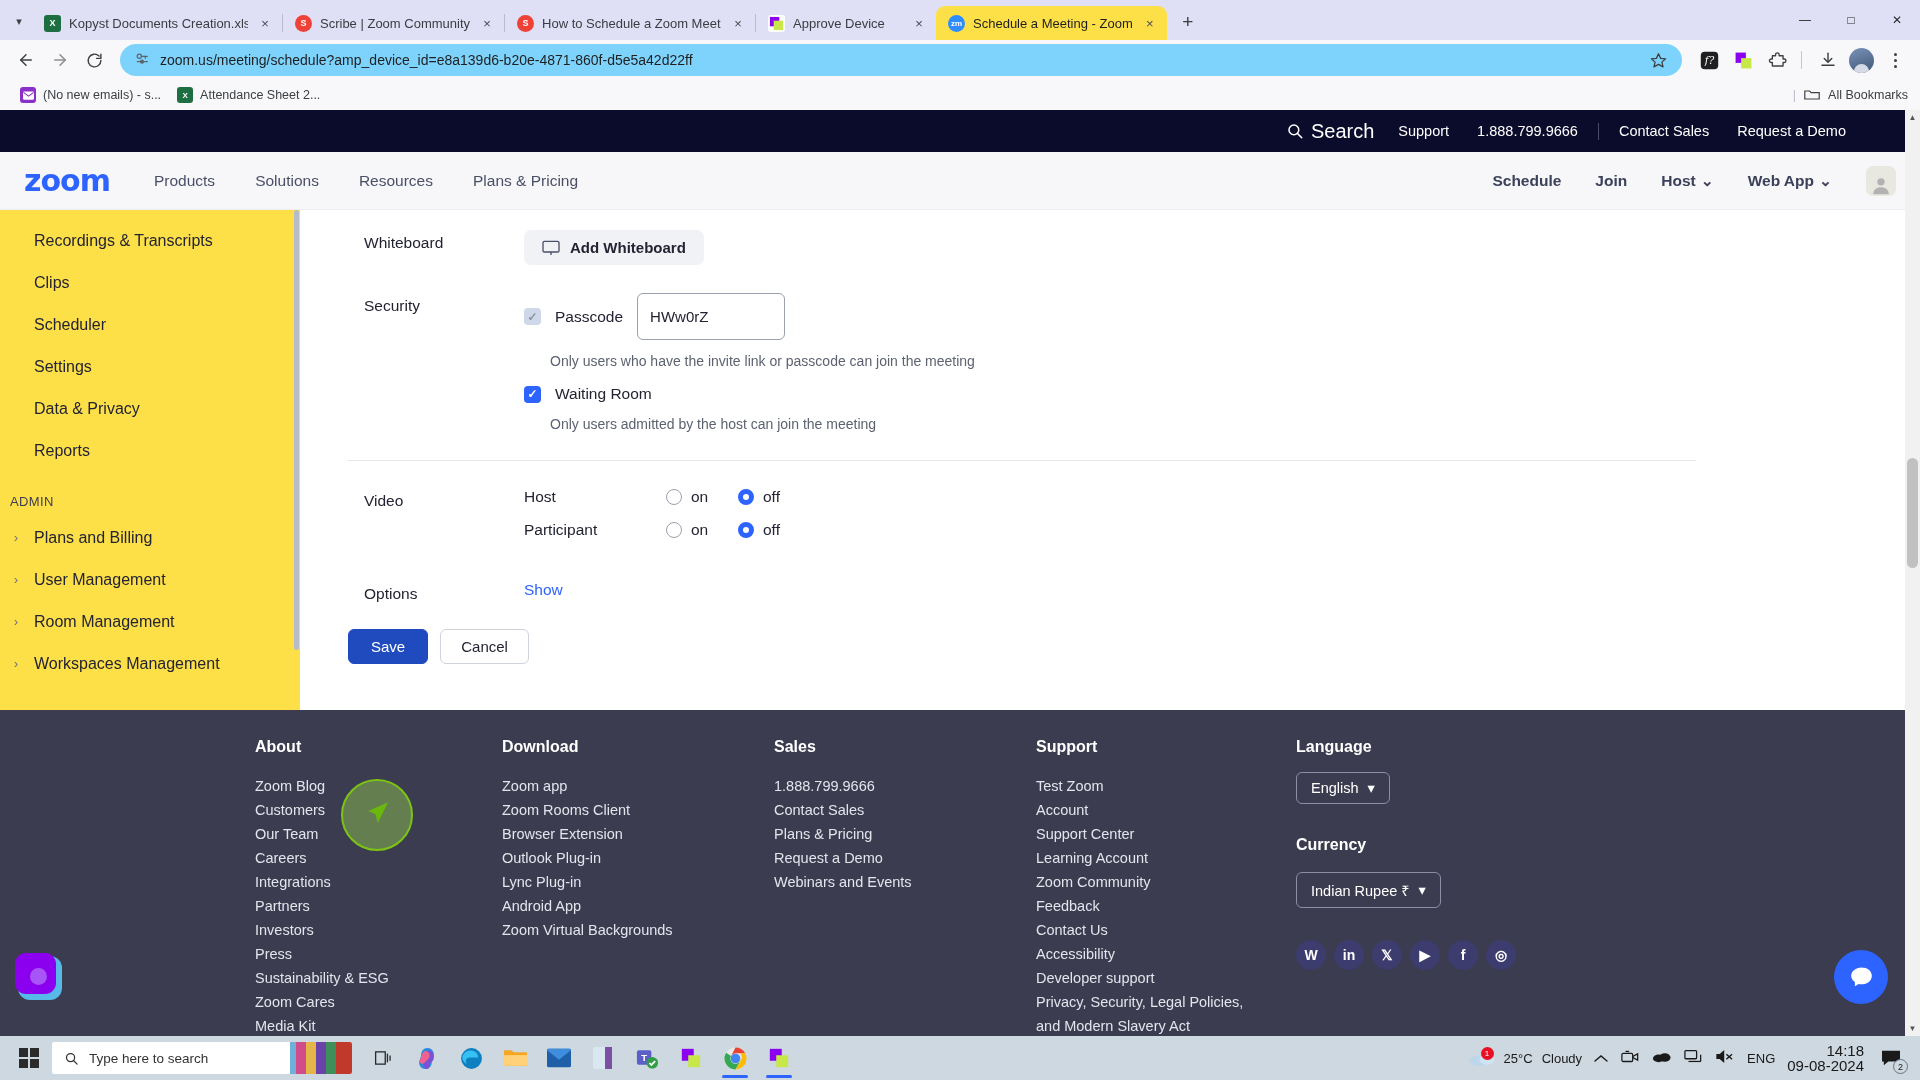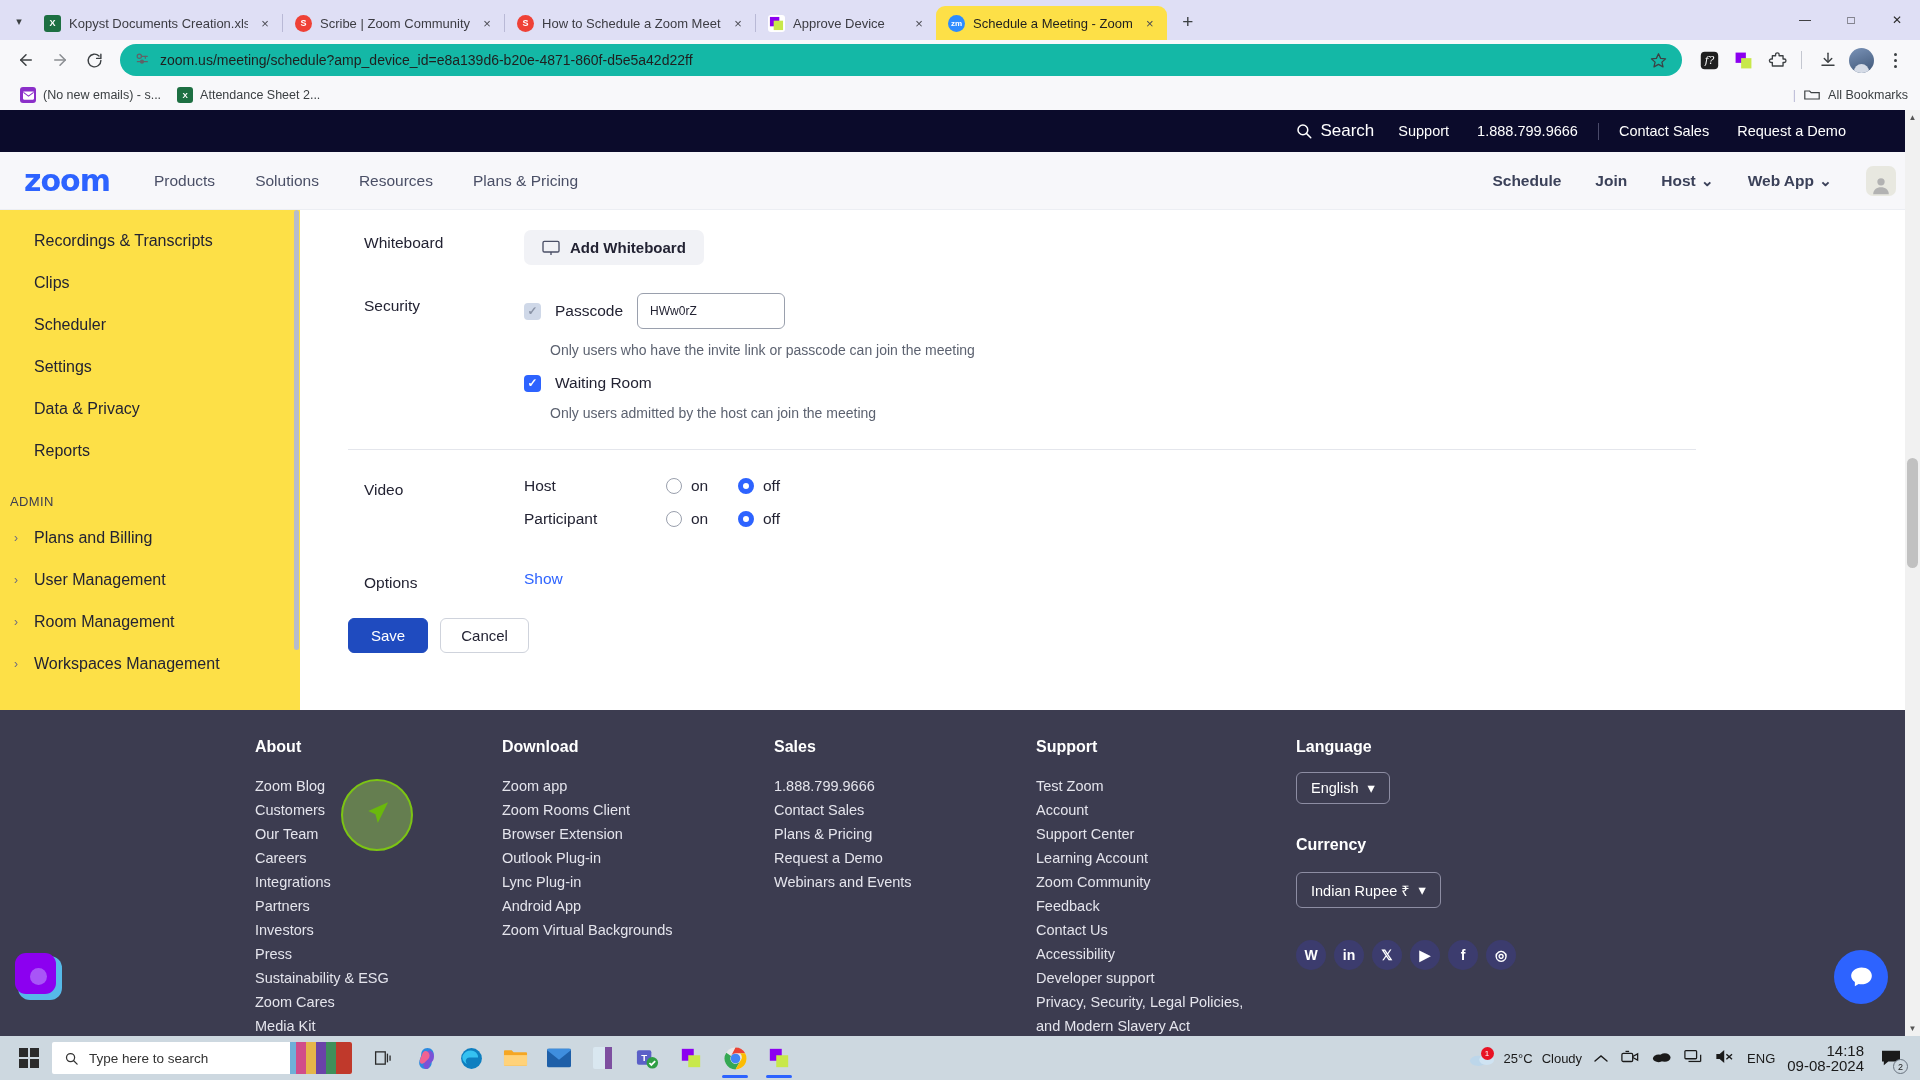--- a/index.html
+++ b/index.html
@@ -75,21 +75,21 @@
     display: flex;
     align-items: center;
     padding: 0 10px;
     gap: 2px;
   }
   .nav-btn { width: 32px; height: 32px; display: flex; align-items: center;
              justify-content: center; color: #3c4043; border-radius: 50%; }
   .omnibox {
     flex: 1 1 auto;
     height: 32px;
-    background: #14b8a6;
+    background: #7dd3fc;
     border-radius: 16px;
     display: flex;
     align-items: center;
     padding: 0 10px 0 14px;
     margin: 0 8px;
     gap: 10px;
     min-width: 0;
   }
   .omnibox .url { font-size: 14px; color: #1f1f1f; white-space: nowrap;
                   overflow: hidden; flex: 1 1 auto; }
@@ -192,22 +192,22 @@
             border-radius: 7px; padding: 9px 18px; font-size: 15px; font-weight: 700;
             color: #232333; }
 
   .pass-row { display: flex; align-items: center; gap: 14px; }
   .chk { width: 17px; height: 17px; border-radius: 4px; display: inline-flex;
          align-items: center; justify-content: center; flex: 0 0 auto; }
   .chk-disabled { background: #cfd8e8; color: #8a93a6; }
   .chk-on { background: #2d63ff; color: #fff; }
   .chk span { font-size: 12px; line-height: 1; font-weight: bold; }
   .chk-label { font-size: 15.5px; color: #232333; }
-  .pass-input { width: 148px; height: 36px; border: 1px solid #9aa0ad; border-radius: 6px;
-                padding: 0 12px; font-size: 12px; color: #232333; background: #fff;
+  .pass-input { width: 148px; height: 47px; border: 1px solid #9aa0ad; border-radius: 6px;
+                padding: 0 12px; font-size: 15px; color: #232333; background: #fff;
                 font-family: "Liberation Sans", sans-serif; }
   .helper { font-size: 14px; color: #5c6270; margin: 13px 0 0 26px; }
 
   .divider { height: 1px; background: #e4e6ec; margin: 28px 0 0 0; width: 1348px; }
 
   .radio-row { display: flex; align-items: center; margin-bottom: 15px; }
   .radio-name { width: 142px; flex: 0 0 142px; font-size: 15.5px; color: #232333; }
   .radio-opt { display: flex; align-items: center; gap: 9px; width: 72px; }
   .radio { width: 16px; height: 16px; border-radius: 50%; border: 1.5px solid #9aa0ad;
            background: #fff; flex: 0 0 auto; }
@@ -465,21 +465,21 @@
   </div>
 
   <div class="viewport">
 
     <div class="z-utility">
       <div class="z-search">
         <svg width="18" height="18" viewBox="0 0 24 24" fill="none" stroke="#fff" stroke-width="2" stroke-linecap="round">
             <circle cx="10.5" cy="10.5" r="6.5"></circle>
             <line x1="15.5" y1="15.5" x2="21" y2="21"></line>
           </svg>
-        <span style="color:#fff;font-size:17px">Search</span>
+        <span style="color:#fff;font-size:20px">Search</span>
       </div>
       <a href="#">Support</a>
       <a href="#">1.888.799.9666</a>
       <span class="z-util-sep"></span>
       <a href="#">Contact Sales</a>
       <a href="#">Request a Demo</a>
     </div>
 
     <div class="z-nav">
       <div class="z-logo">zoom</div>

